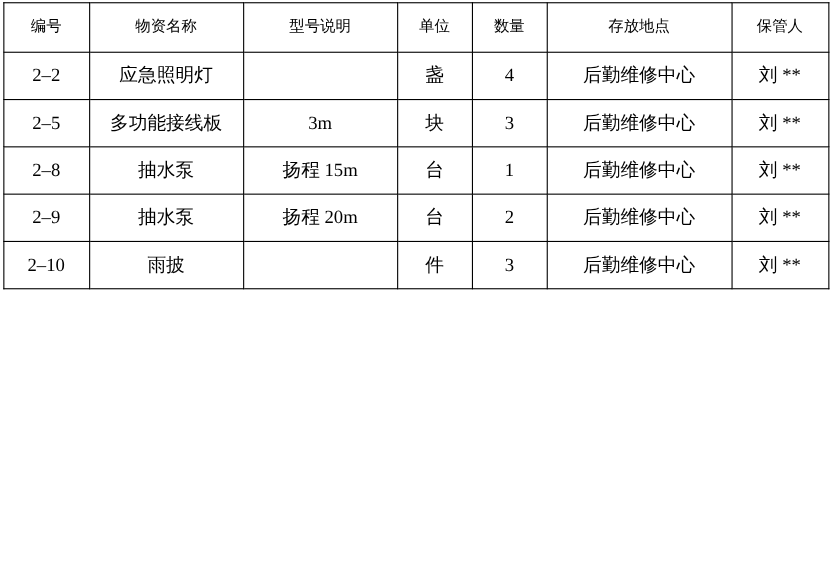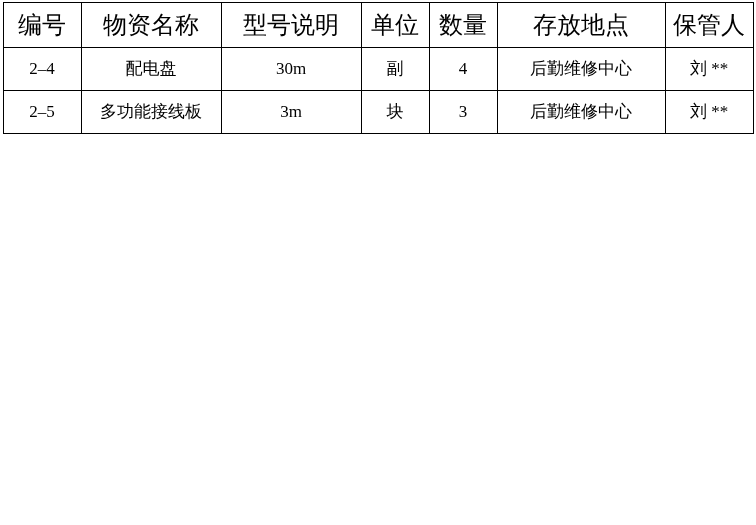--- a/index.html
+++ b/index.html
@@ -32,21 +32,21 @@
   table.inventory th {
     border: 1px solid #000000;
     text-align: center;
     vertical-align: middle;
     font-weight: normal;
     font-size: 17px;
     line-height: 1.25;
     padding: 2px 2px;
   }
   table.inventory thead td {
-    font-size: 24px;
+    font-size: 14px;
     height: 40px;
   }
   table.inventory tbody td {
     height: 38px;
   }
   
   .col-id    { width: 78px; }
   .col-name  { width: 140px; }
   .col-model { width: 140px; }
   .col-unit  { width: 68px; }
@@ -77,32 +77,59 @@
         <td>物资名称</td>
         <td>型号说明</td>
         <td>单位</td>
         <td>数量</td>
         <td>存放地点</td>
         <td>保管人</td>
       </tr>
     </thead>
     <tbody>
       <tr>
-        <td>2–4</td>
-        <td>配电盘</td>
-        <td>30m</td>
-        <td>副</td>
+        <td>2–2</td>
+        <td>应急照明灯</td>
+        <td></td>
+        <td>盏</td>
         <td>4</td>
         <td>后勤维修中心</td>
         <td>刘 **</td>
       </tr>
       <tr class="row-tall">
         <td>2–5</td>
         <td class="wrap-name">多功能接线板</td>
         <td>3m</td>
         <td>块</td>
         <td>3</td>
         <td>后勤维修中心</td>
         <td>刘 **</td>
       </tr>
+      <tr>
+        <td>2–8</td>
+        <td>抽水泵</td>
+        <td>扬程 15m</td>
+        <td>台</td>
+        <td>1</td>
+        <td>后勤维修中心</td>
+        <td>刘 **</td>
+      </tr>
+      <tr>
+        <td>2–9</td>
+        <td>抽水泵</td>
+        <td>扬程 20m</td>
+        <td>台</td>
+        <td>2</td>
+        <td>后勤维修中心</td>
+        <td>刘 **</td>
+      </tr>
+      <tr>
+        <td>2–10</td>
+        <td>雨披</td>
+        <td></td>
+        <td>件</td>
+        <td>3</td>
+        <td>后勤维修中心</td>
+        <td>刘 **</td>
+      </tr>
     </tbody>
   </table>
 </div>
 
 </body></html>

